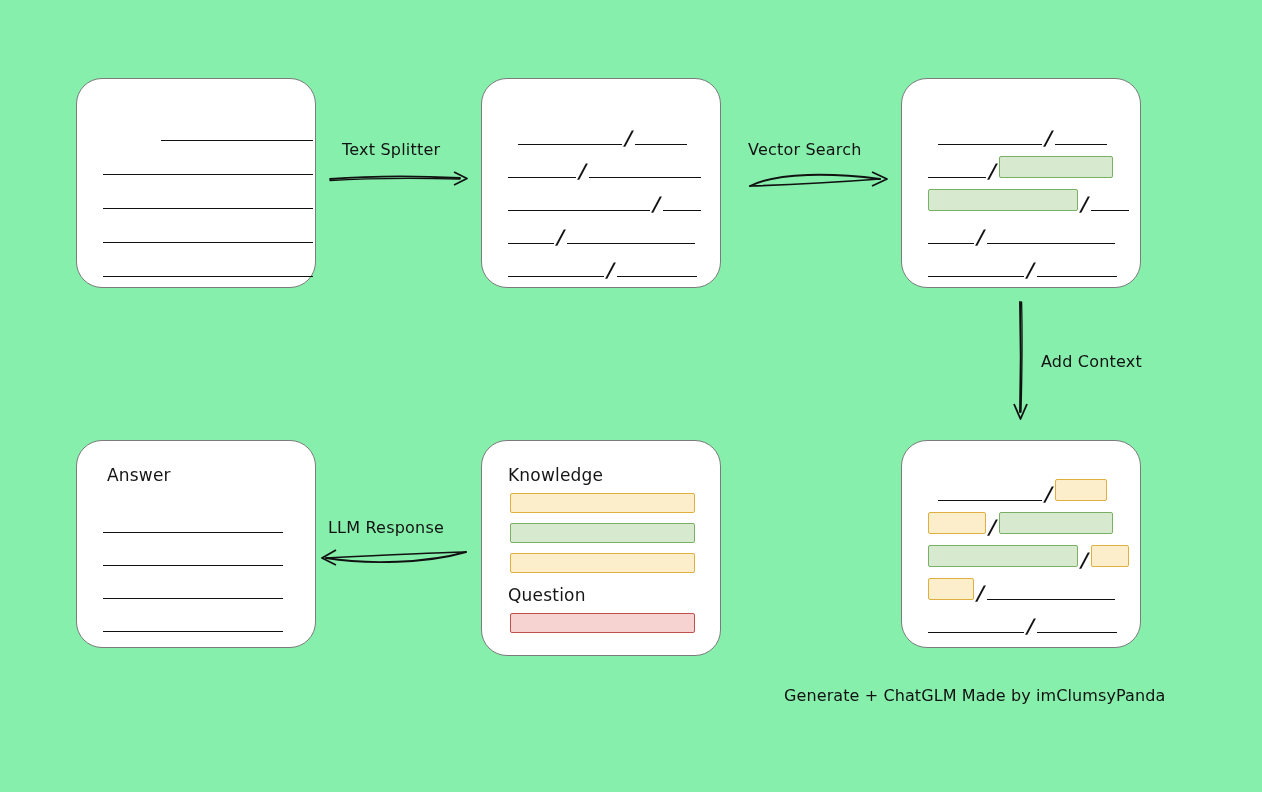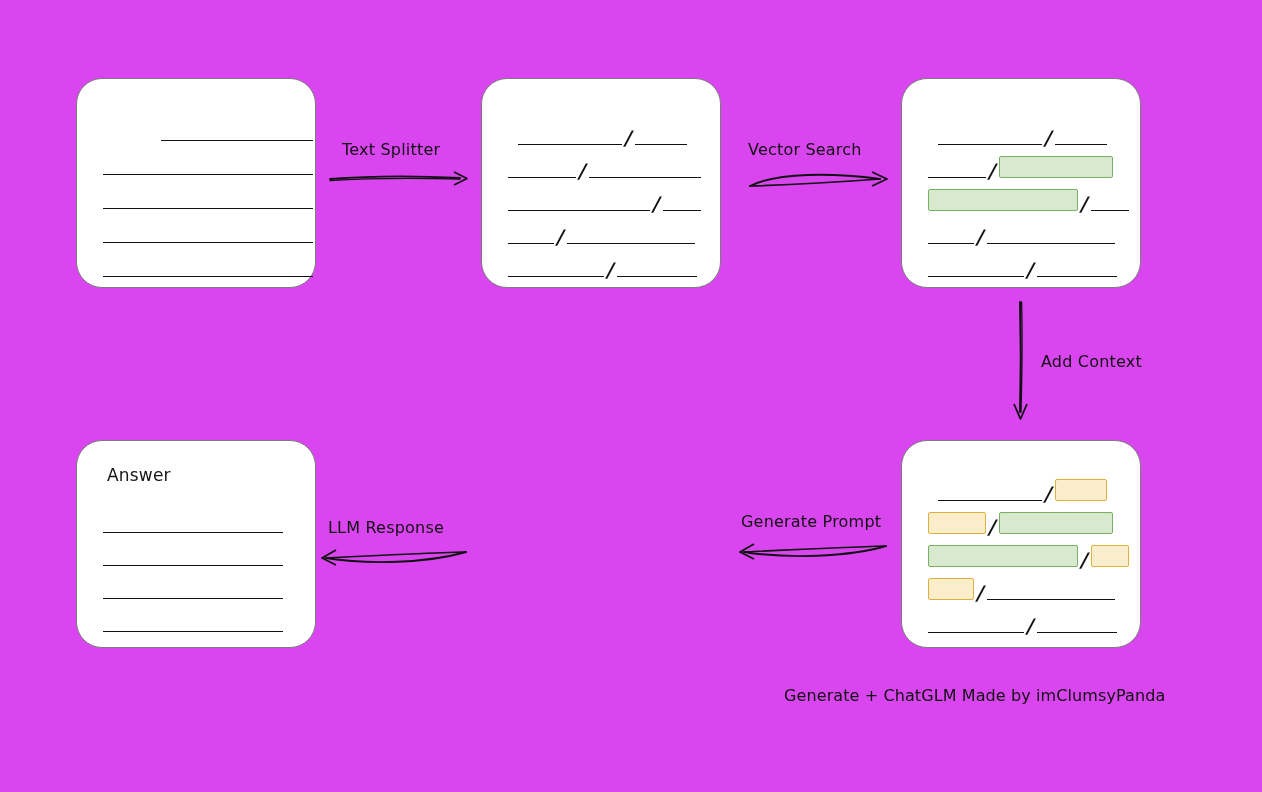--- a/index.html
+++ b/index.html
@@ -8,21 +8,21 @@
     padding: 0;
     background: #ffffff;
   }
   body {
     font-family: "DejaVu Sans", sans-serif;
   }
   #canvas {
     position: relative;
     width: 1262px;
     height: 792px;
-    background: #d946ef;
+    background: #86efac;
     overflow: hidden;
   }
 
   
   .doc-box {
     position: absolute;
     box-sizing: border-box;
     border: 1.4px solid #7b7b7b;
     border-radius: 26px;
     background: #ffffff;
@@ -241,29 +241,33 @@
           <span class="seg-line" style="width: 128px;"></span>
         </div>
         <div class="row" style="top: 166px; left: 26px;">
           <span class="seg-line" style="width: 96px;"></span>
           <span class="slash">/</span>
           <span class="seg-line" style="width: 80px;"></span>
         </div>
       </div>
   </div>
 
-  <div class="arrow-wrap" style="left:738px; top:512px; width:150px; height:52px;">
-    <div class="arrow-label" style="left:3px; top:0px;">Generate Prompt</div>
-    <svg class="arrow-svg" width="150" height="28" viewBox="0 0 150 28" style="left:0px; top:26px;">
-      <path d="M148,8 C110,19 50,21 6,14" stroke="#111" stroke-width="1.9" fill="none" stroke-linecap="round"></path>
-      <path d="M148,8 C108,9 48,12 6,14" stroke="#111" stroke-width="1.6" fill="none" stroke-linecap="round"></path>
-      <path d="M16,6 L2,14 L16,21" stroke="#111" stroke-width="1.8" fill="none" stroke-linejoin="round"></path>
-    </svg>
-  </div>
-
+
+  <div class="doc-box" style="left:481px; top:440px; width:240px; height:216px;">
+    <div class="box-heading" style="left:26px; top:24px;">Knowledge</div>
+    <div class="doc-inner" id="knowledge-bars">
+        <div class="bar yellow" style="left: 28px; top: 52px; width: 185px;"></div>
+        <div class="bar green" style="left: 28px; top: 82px; width: 185px;"></div>
+        <div class="bar yellow" style="left: 28px; top: 112px; width: 185px;"></div>
+      </div>
+    <div class="box-heading" style="left:26px; top:144px;">Question</div>
+    <div class="doc-inner" id="question-bars">
+        <div class="bar red" style="left: 28px; top: 172px; width: 185px;"></div>
+      </div>
+  </div>
 
   <div class="arrow-wrap" style="left:320px; top:518px; width:148px; height:52px;text-align:center;">
     <div class="arrow-label" style="left:8px; top:0px;">LLM Response</div>
     <svg class="arrow-svg" width="148" height="28" viewBox="0 0 148 28" style="left:0px; top:26px;">
       <path d="M146,8 C108,19 48,21 6,14" stroke="#111" stroke-width="1.9" fill="none" stroke-linecap="round"></path>
       <path d="M146,8 C106,9 46,12 6,14" stroke="#111" stroke-width="1.6" fill="none" stroke-linecap="round"></path>
       <path d="M16,6 L2,14 L16,21" stroke="#111" stroke-width="1.8" fill="none" stroke-linejoin="round"></path>
     </svg>
   </div>
 

